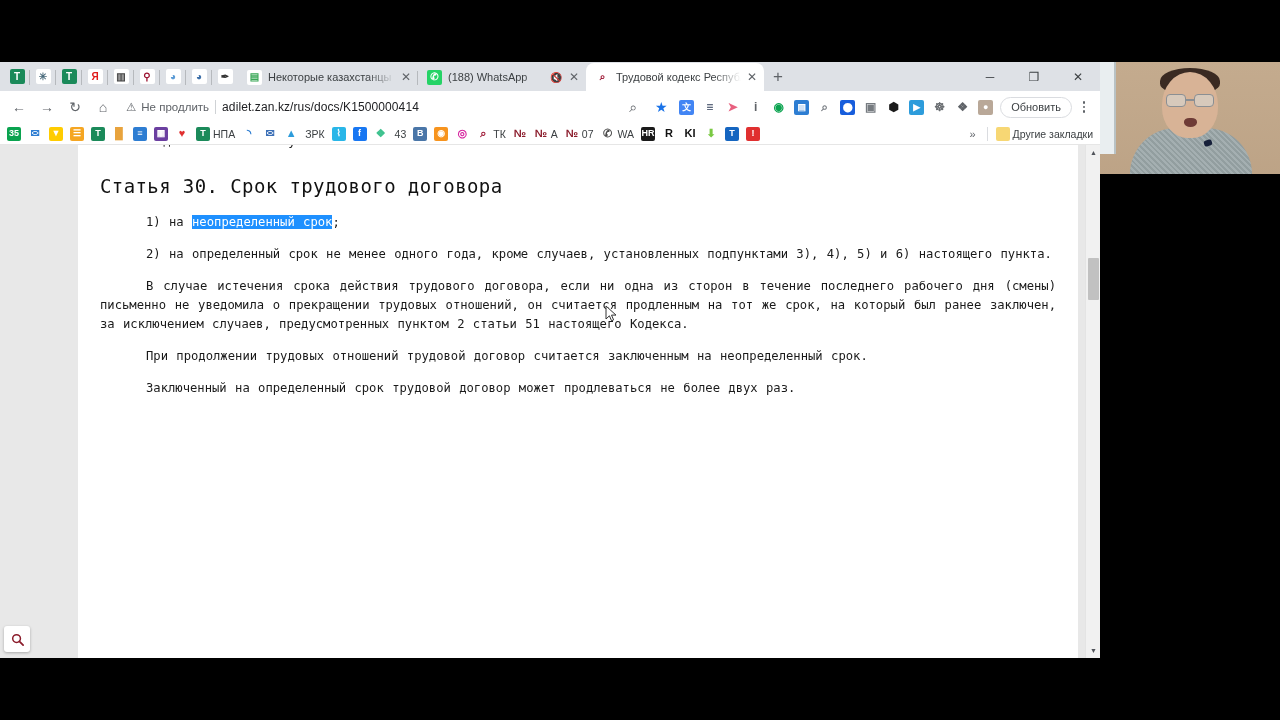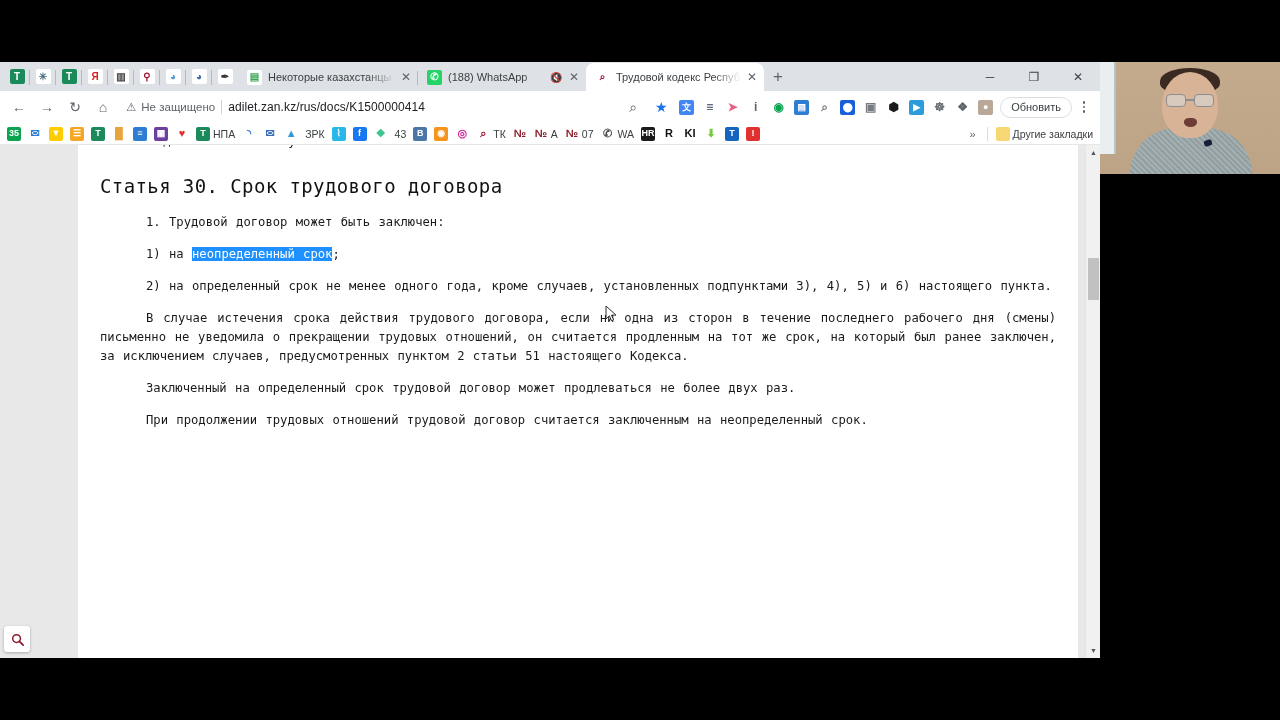--- a/index.html
+++ b/index.html
@@ -235,21 +235,21 @@
     </div>
 
     <div class="omnirow">
       <div class="navbtn">←</div>
       <div class="navbtn">→</div>
       <div class="navbtn">↻</div>
       <div class="navbtn">⌂</div>
       <div class="omnibox">
         <span class="notsecure">
           <span>⚠</span>
-          <span>Не защищено</span>
+          <span>Не продлить</span>
         </span>
         <span class="vbar"></span>
         <span class="url">adilet.zan.kz/rus/docs/K1500000414</span>
       </div>
       <div class="navbtn">⌕</div>
       <div class="navbtn" style="color:#1a73e8">★</div>
       <div class="ext-tray" id="ext-host">
           <span class="ext">
             <span class="bmi" style="background: rgb(66, 133, 244); color: rgb(255, 255, 255); width: 15px; height: 15px;">文</span>
           </span>
@@ -418,30 +418,29 @@
 
       <div class="doc">
         <div class="doc-inner">
           <div class="cutline">
             <span>законодательством Республики Казахстан.</span>
           </div>
 
 
           <h2 class="article">Статья 30. Срок трудового договора</h2>
 
-          <p class="body">1. Трудовой договор может быть заключен:</p>
 
           <p class="body">
             <span>1) на </span><span class="hl">неопределенный срок</span><span>;</span>
           </p>
 
           <p class="body">2) на определенный срок не менее одного года, кроме случаев, установленных подпунктами 3), 4), 5) и 6) настоящего пункта.</p>
           <p class="body">В случае истечения срока действия трудового договора, если ни одна из сторон в течение последнего рабочего дня (смены) письменно не уведомила о прекращении трудовых отношений, он считается продленным на тот же срок, на который был ранее заключен, за исключением случаев, предусмотренных пунктом 2 статьи 51 настоящего Кодекса.</p>
+          <p class="body">При продолжении трудовых отношений трудовой договор считается заключенным на неопределенный срок.</p>
           <p class="body">Заключенный на определенный срок трудовой договор может продлеваться не более двух раз.</p>
-          <p class="body">При продолжении трудовых отношений трудовой договор считается заключенным на неопределенный срок.</p>
         </div>
       </div>
 
       <div class="sbar">
         <div class="sb-arrow">▲</div>
         <div class="sb-thumb"></div>
         <div class="sb-arrow down">▼</div>
       </div>
 
       <div class="findicon">

